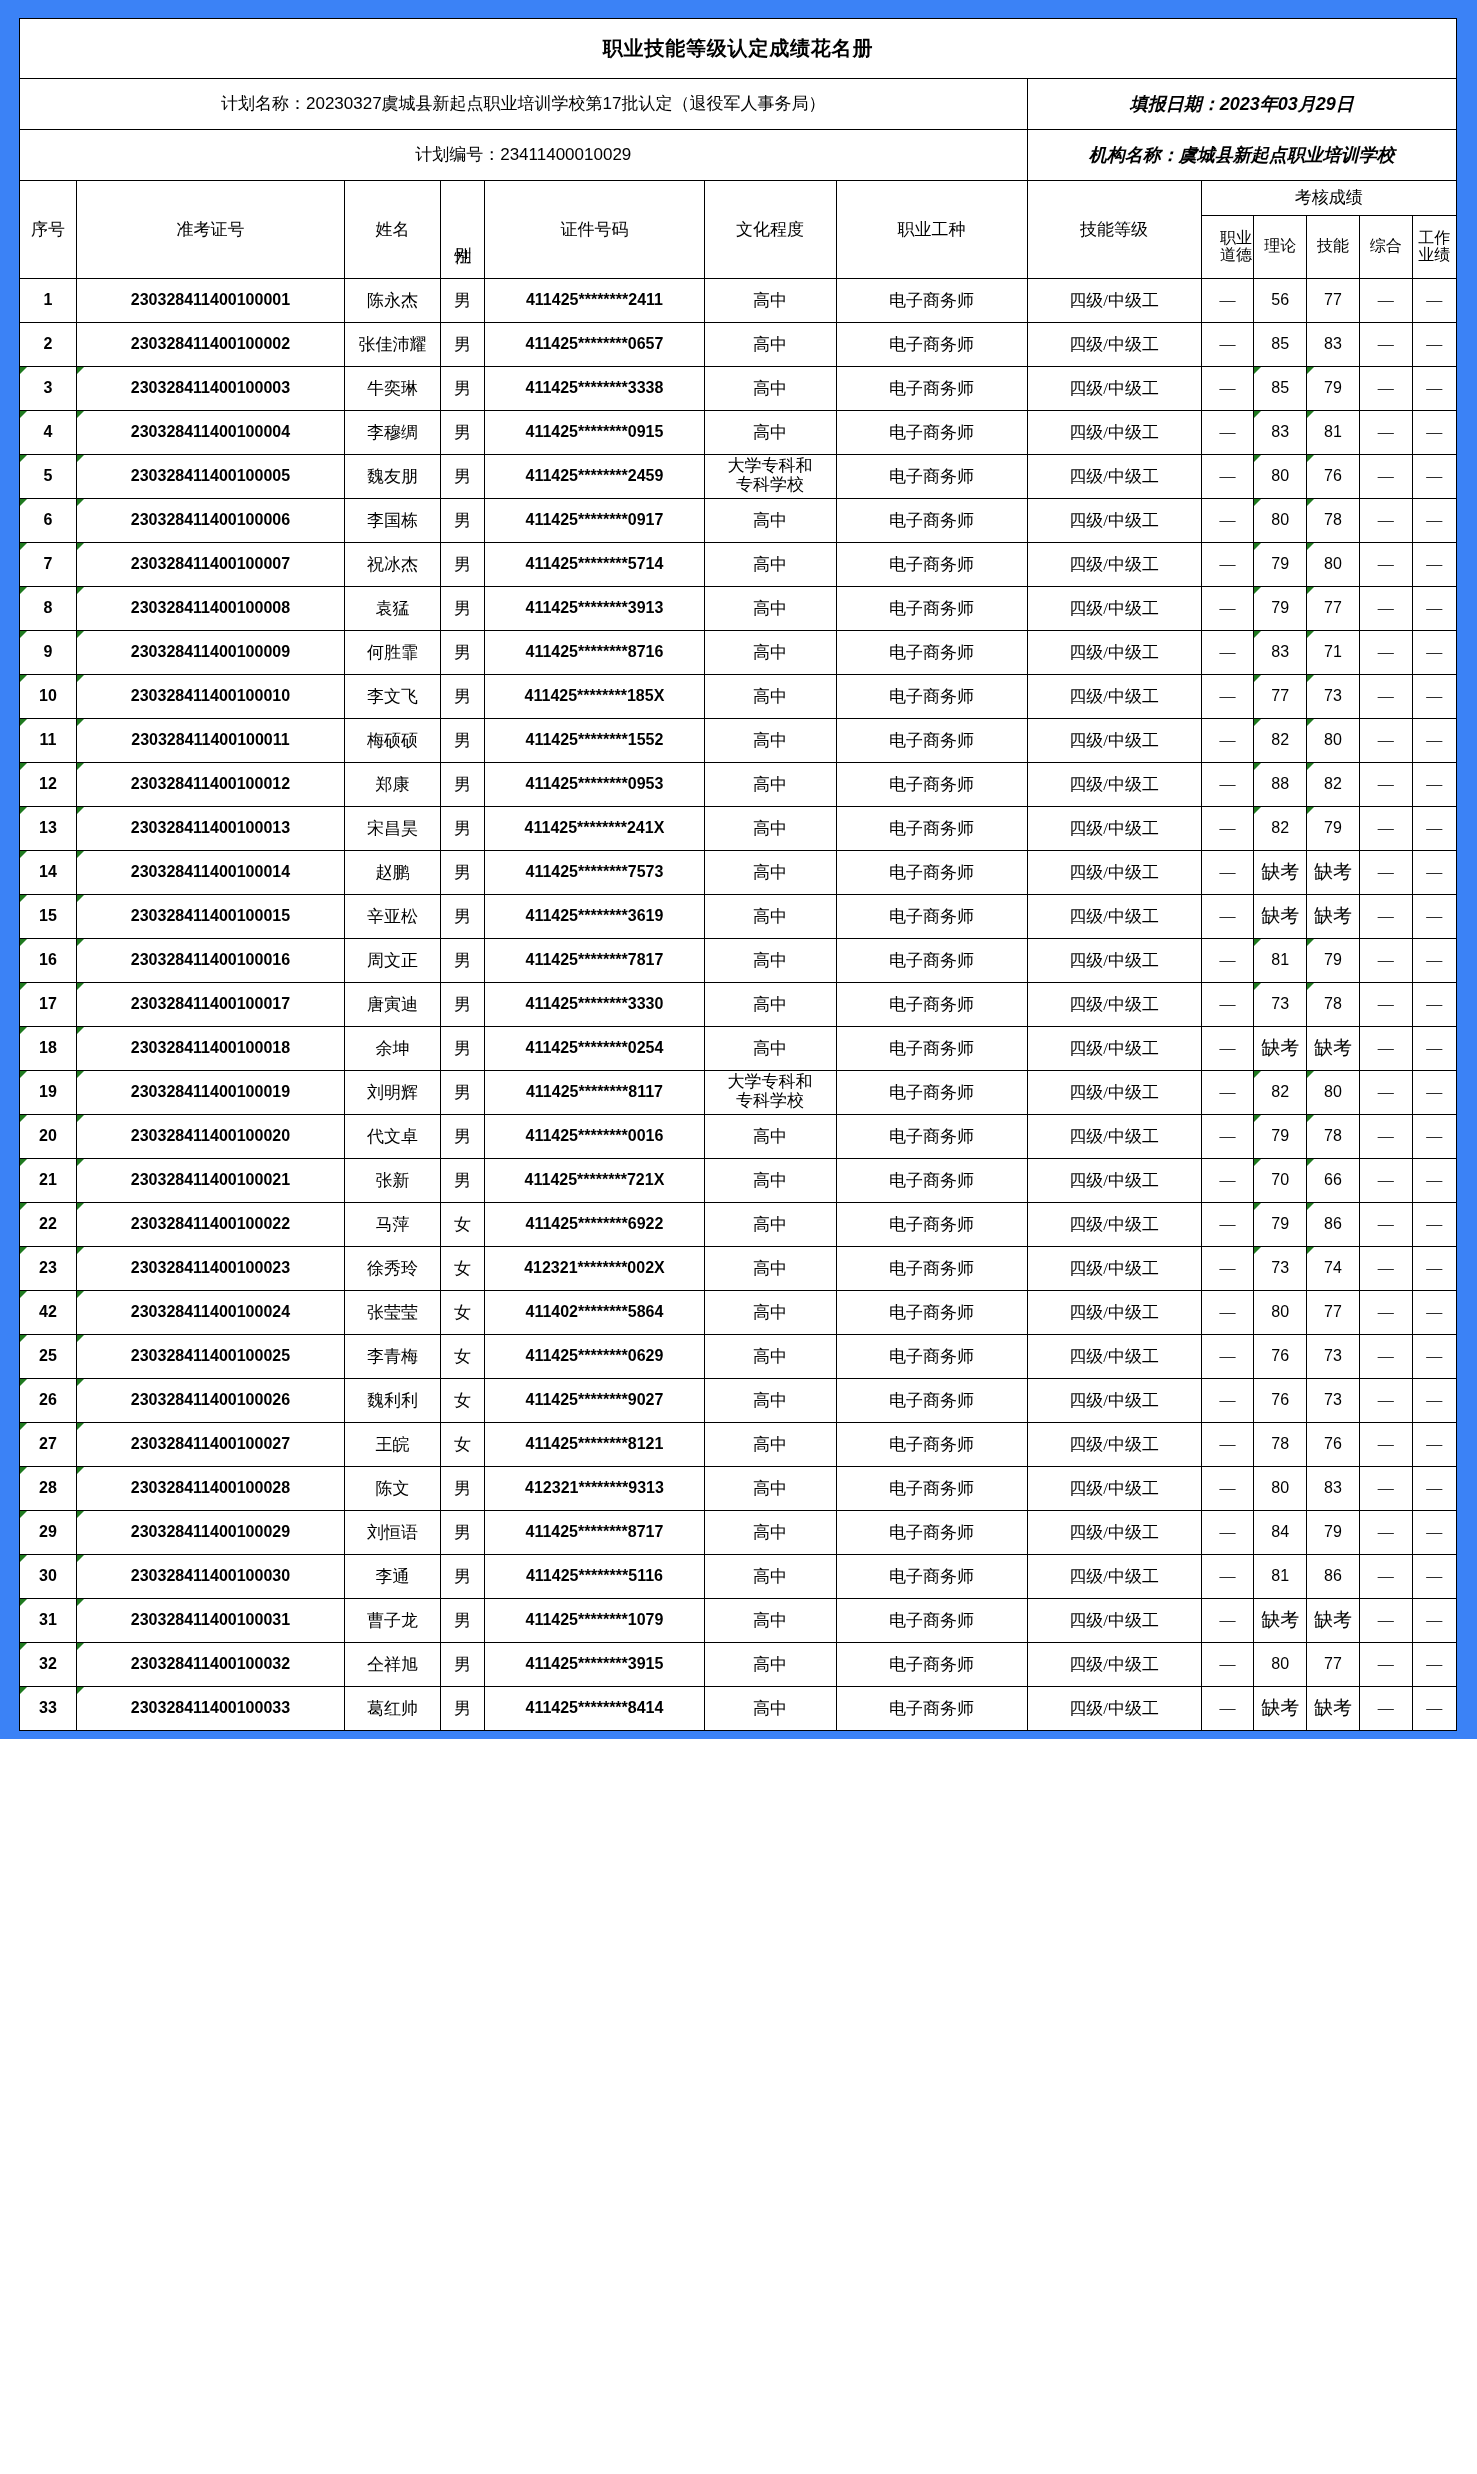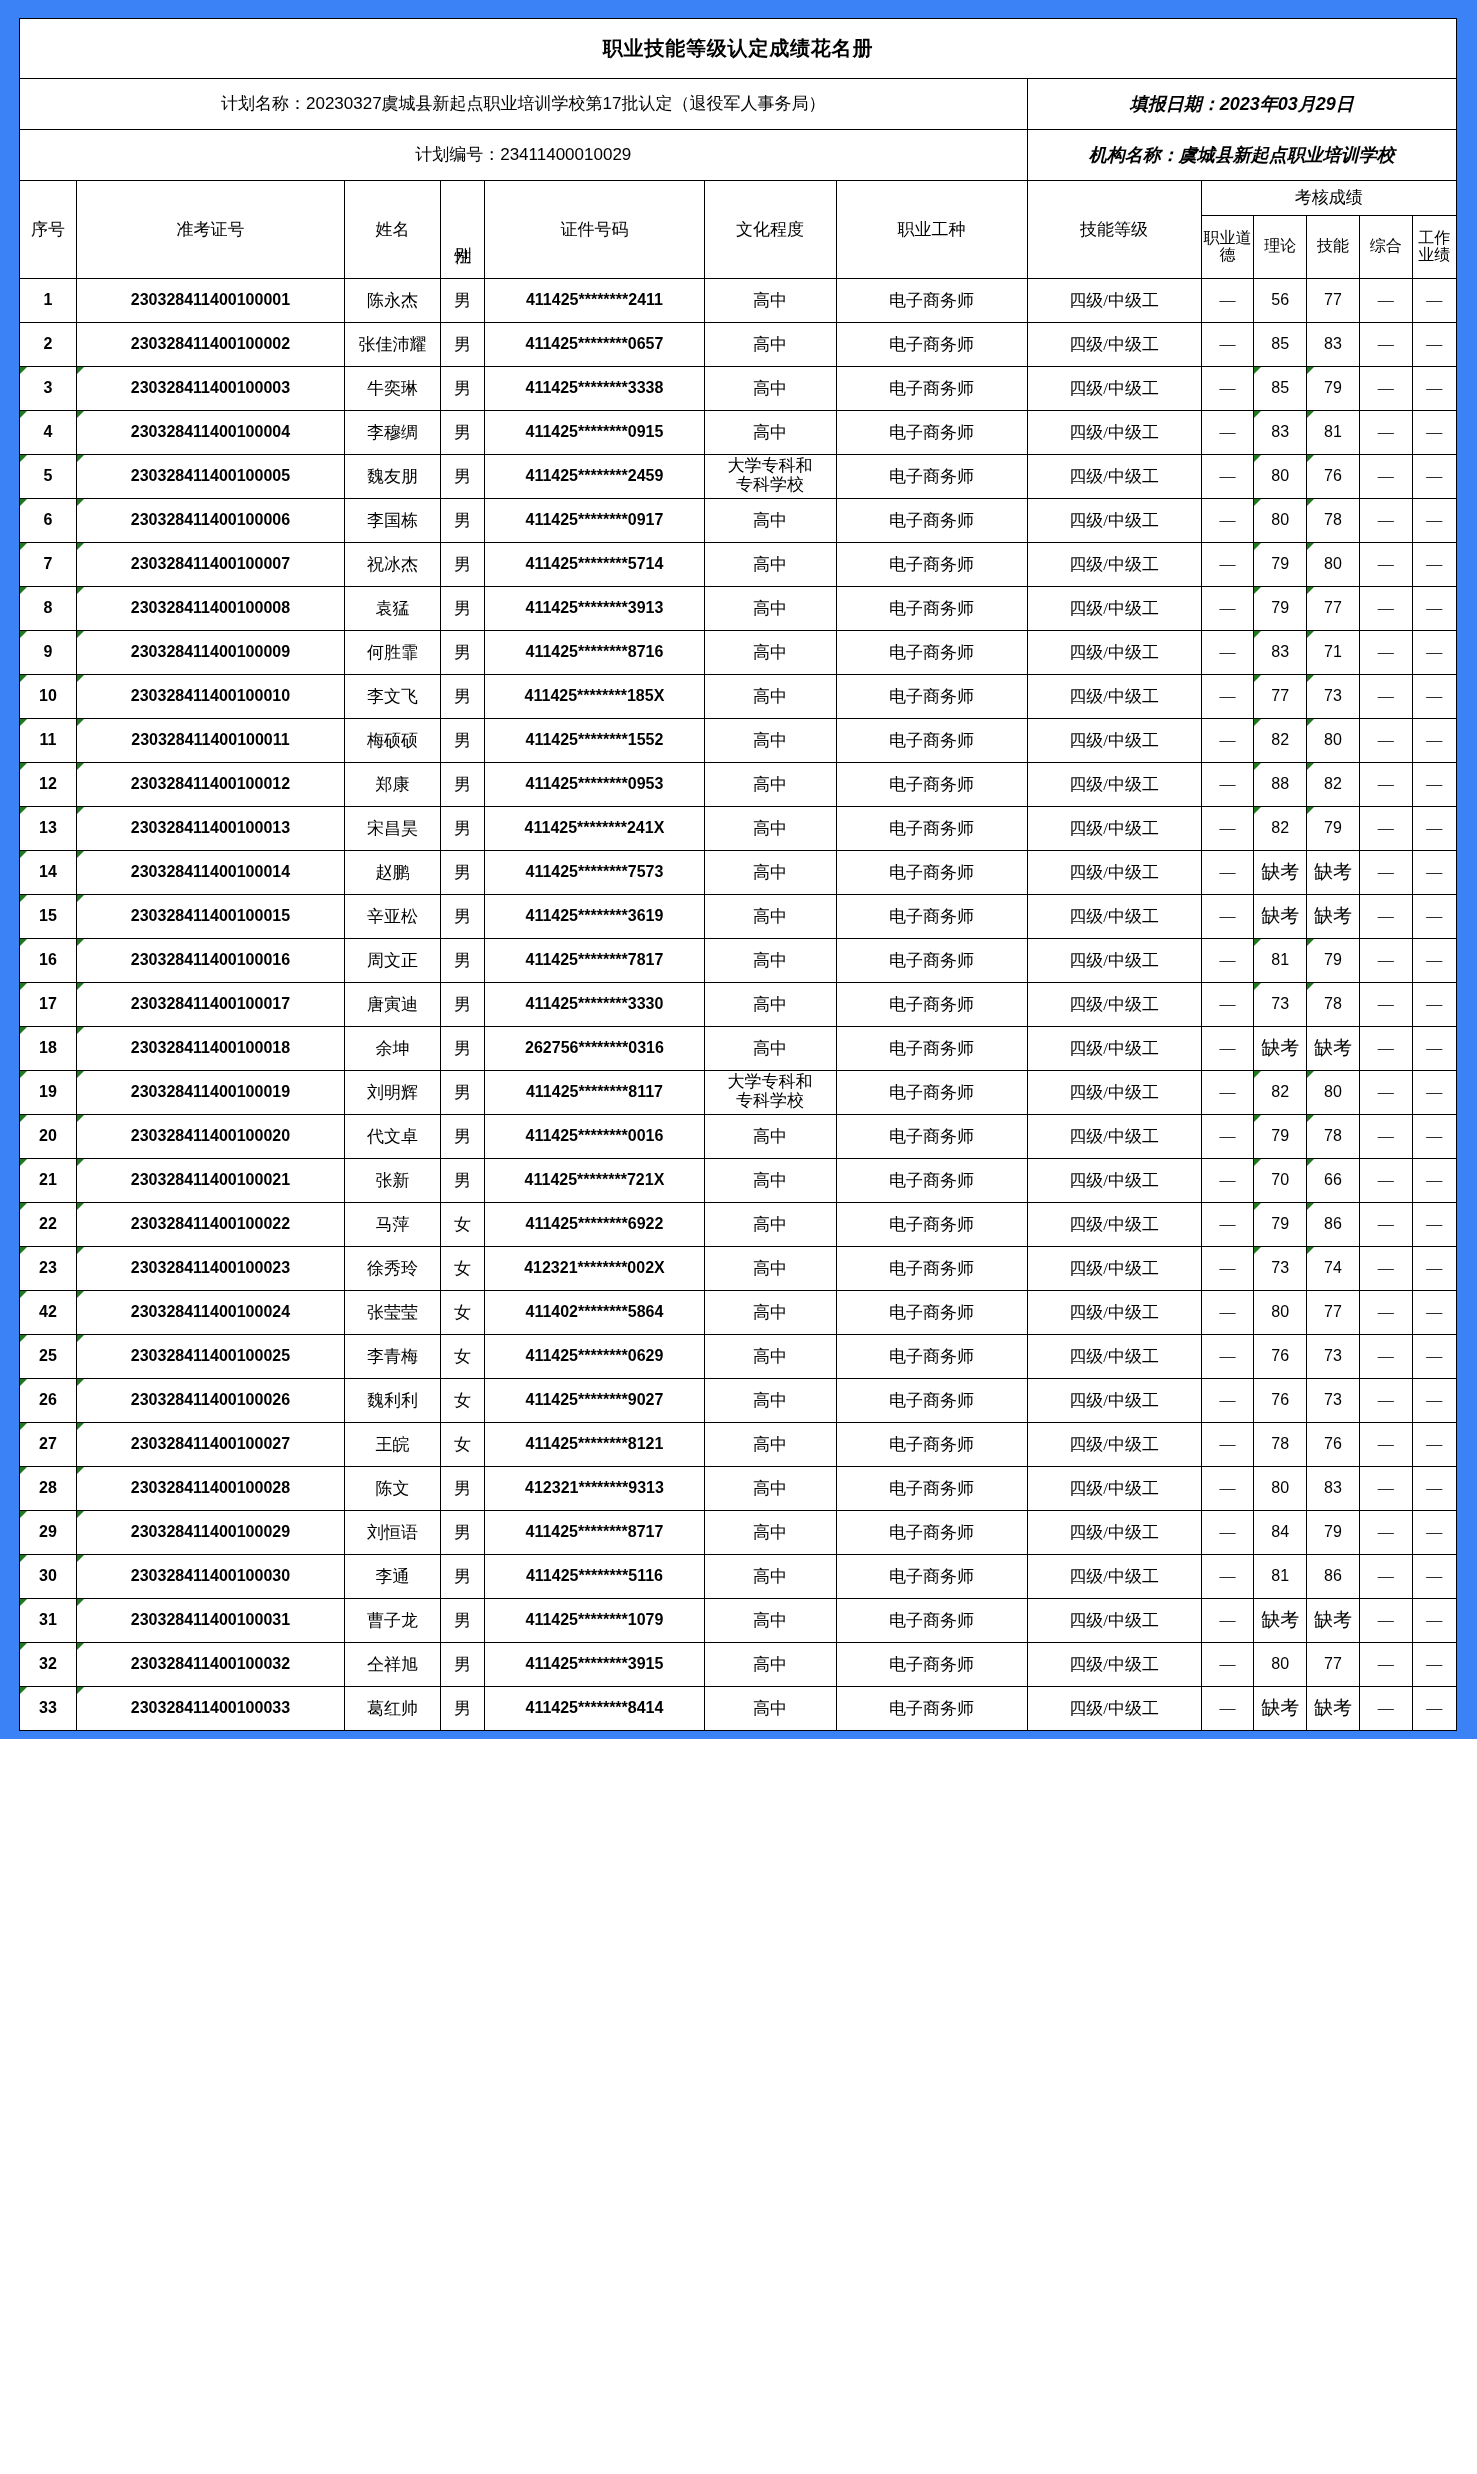--- a/index.html
+++ b/index.html
@@ -173,21 +173,21 @@
       <th class="hdr" rowspan="2">准考证号</th>
       <th class="hdr" rowspan="2">姓名</th>
       <th class="hdr hdr-vert" rowspan="2"><span style="writing-mode:vertical-rl;text-orientation:upright;display:inline-block;">性别</span></th>
       <th class="hdr" rowspan="2">证件号码</th>
       <th class="hdr" rowspan="2">文化程度</th>
       <th class="hdr" rowspan="2">职业工种</th>
       <th class="hdr" rowspan="2">技能等级</th>
       <th class="hdr br-thick" colspan="5" style="height:34px;">考核成绩</th>
     </tr>
     <tr>
-      <th class="hdr hdr-narrow" style="height:62px;">职业道德</th>
+      <th class="hdr hdr-narrow" style="height:62px;padding-left:17px;">职业道德</th>
       <th class="hdr hdr-narrow">理论</th>
       <th class="hdr hdr-narrow">技能</th>
       <th class="hdr hdr-narrow">综合</th>
       <th class="hdr hdr-narrow br-thick">工作业绩</th>
     </tr>
 
     </tbody>
       <tbody id="rows-body">
         <tr>
           <td class="cell num bl-thick">1</td>
@@ -442,21 +442,21 @@
           <td class="cell score mark">73</td>
           <td class="cell score mark">78</td>
           <td class="cell dash">—</td>
           <td class="cell dash br-thick">—</td>
         </tr>
         <tr>
           <td class="cell num bl-thick mark">18</td>
           <td class="cell num mark">230328411400100018</td>
           <td class="cell cn">余坤</td>
           <td class="cell cn">男</td>
-          <td class="cell num">262756********0316</td>
+          <td class="cell num">411425********0254</td>
           <td class="cell cn">高中</td>
           <td class="cell cn">电子商务师</td>
           <td class="cell cn">四级/中级工</td>
           <td class="cell dash">—</td>
           <td class="cell score absent">缺考</td>
           <td class="cell score absent">缺考</td>
           <td class="cell dash">—</td>
           <td class="cell dash br-thick">—</td>
         </tr>
         <tr>

